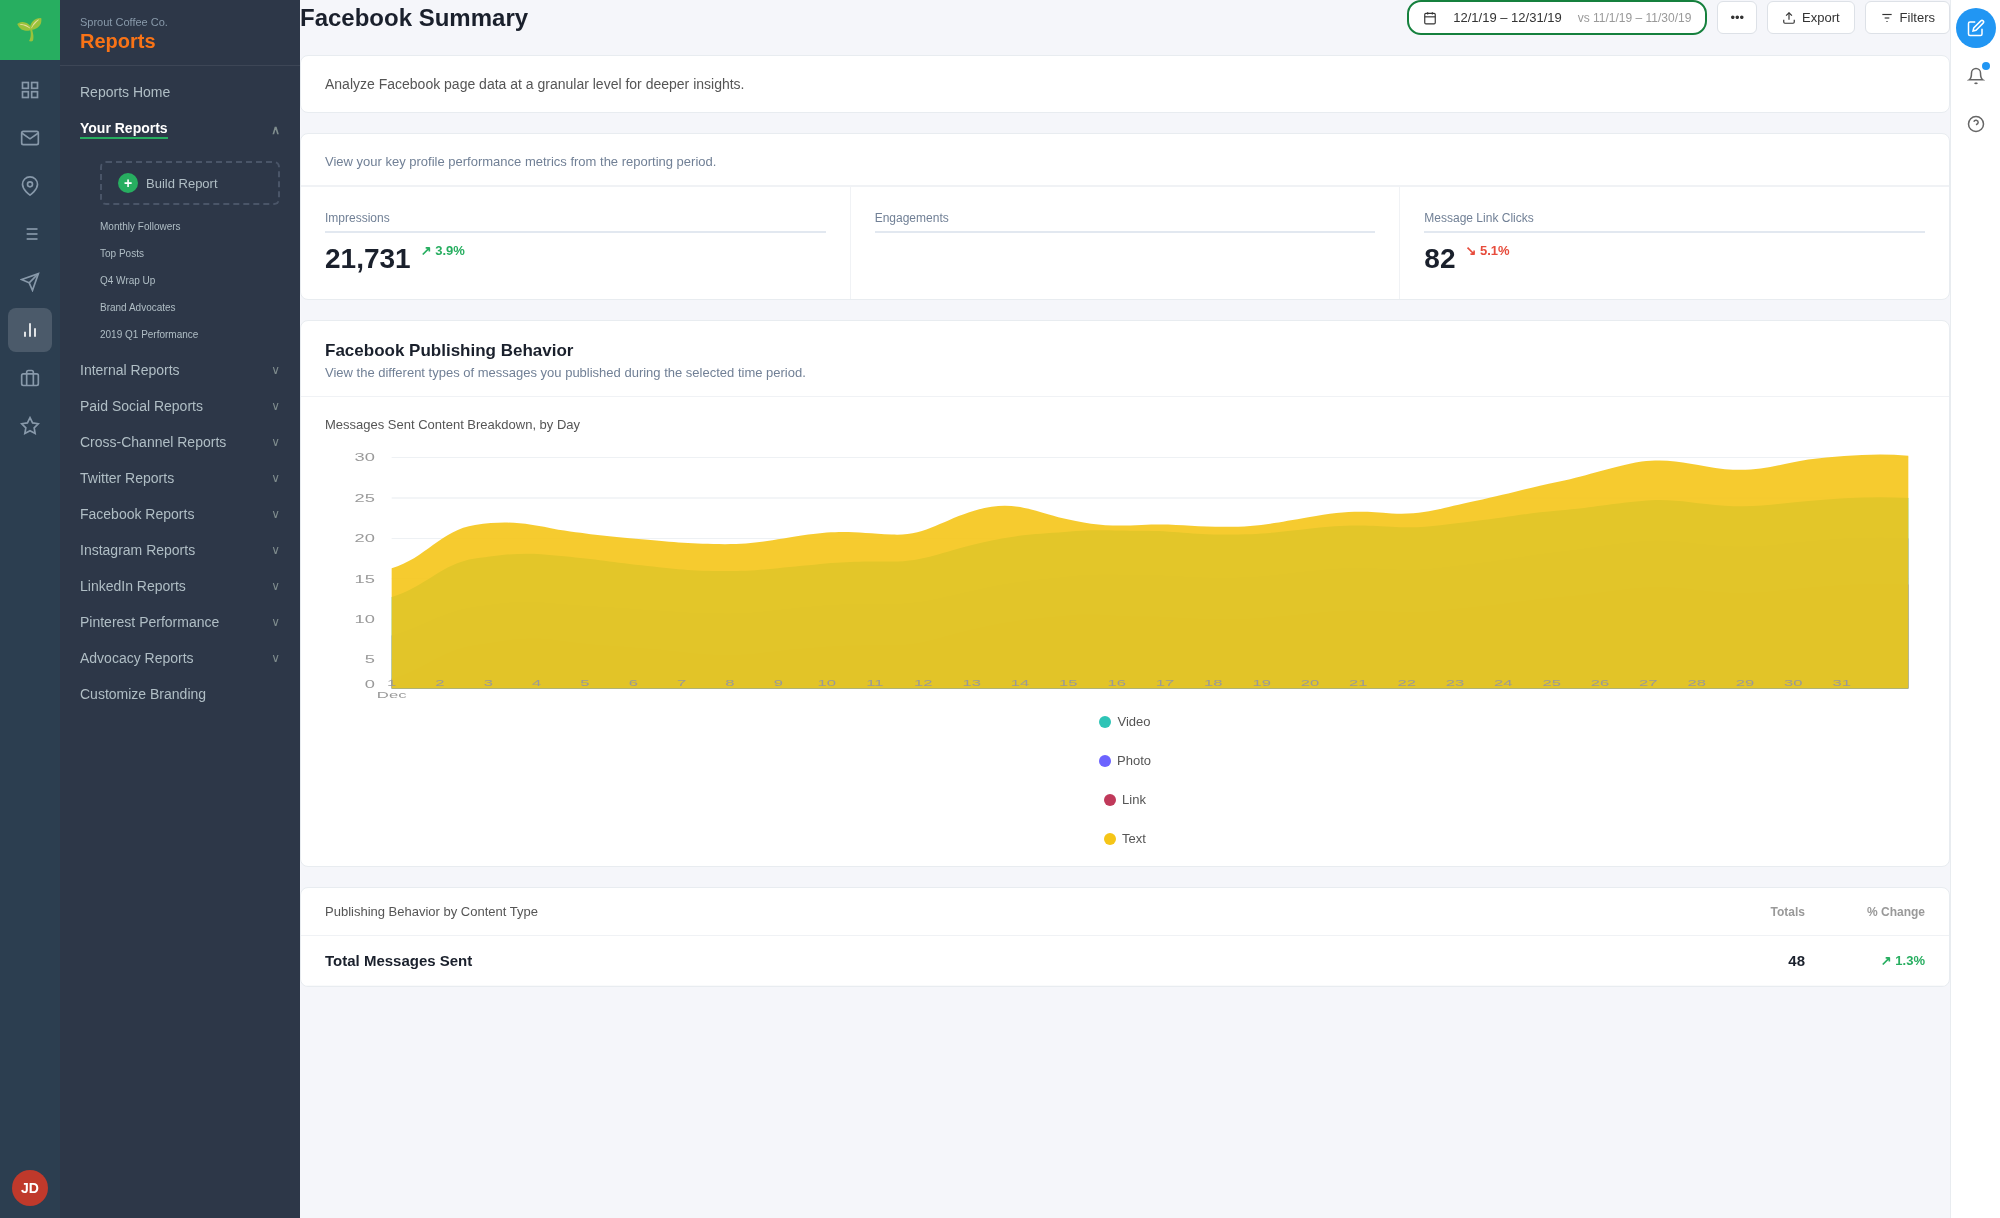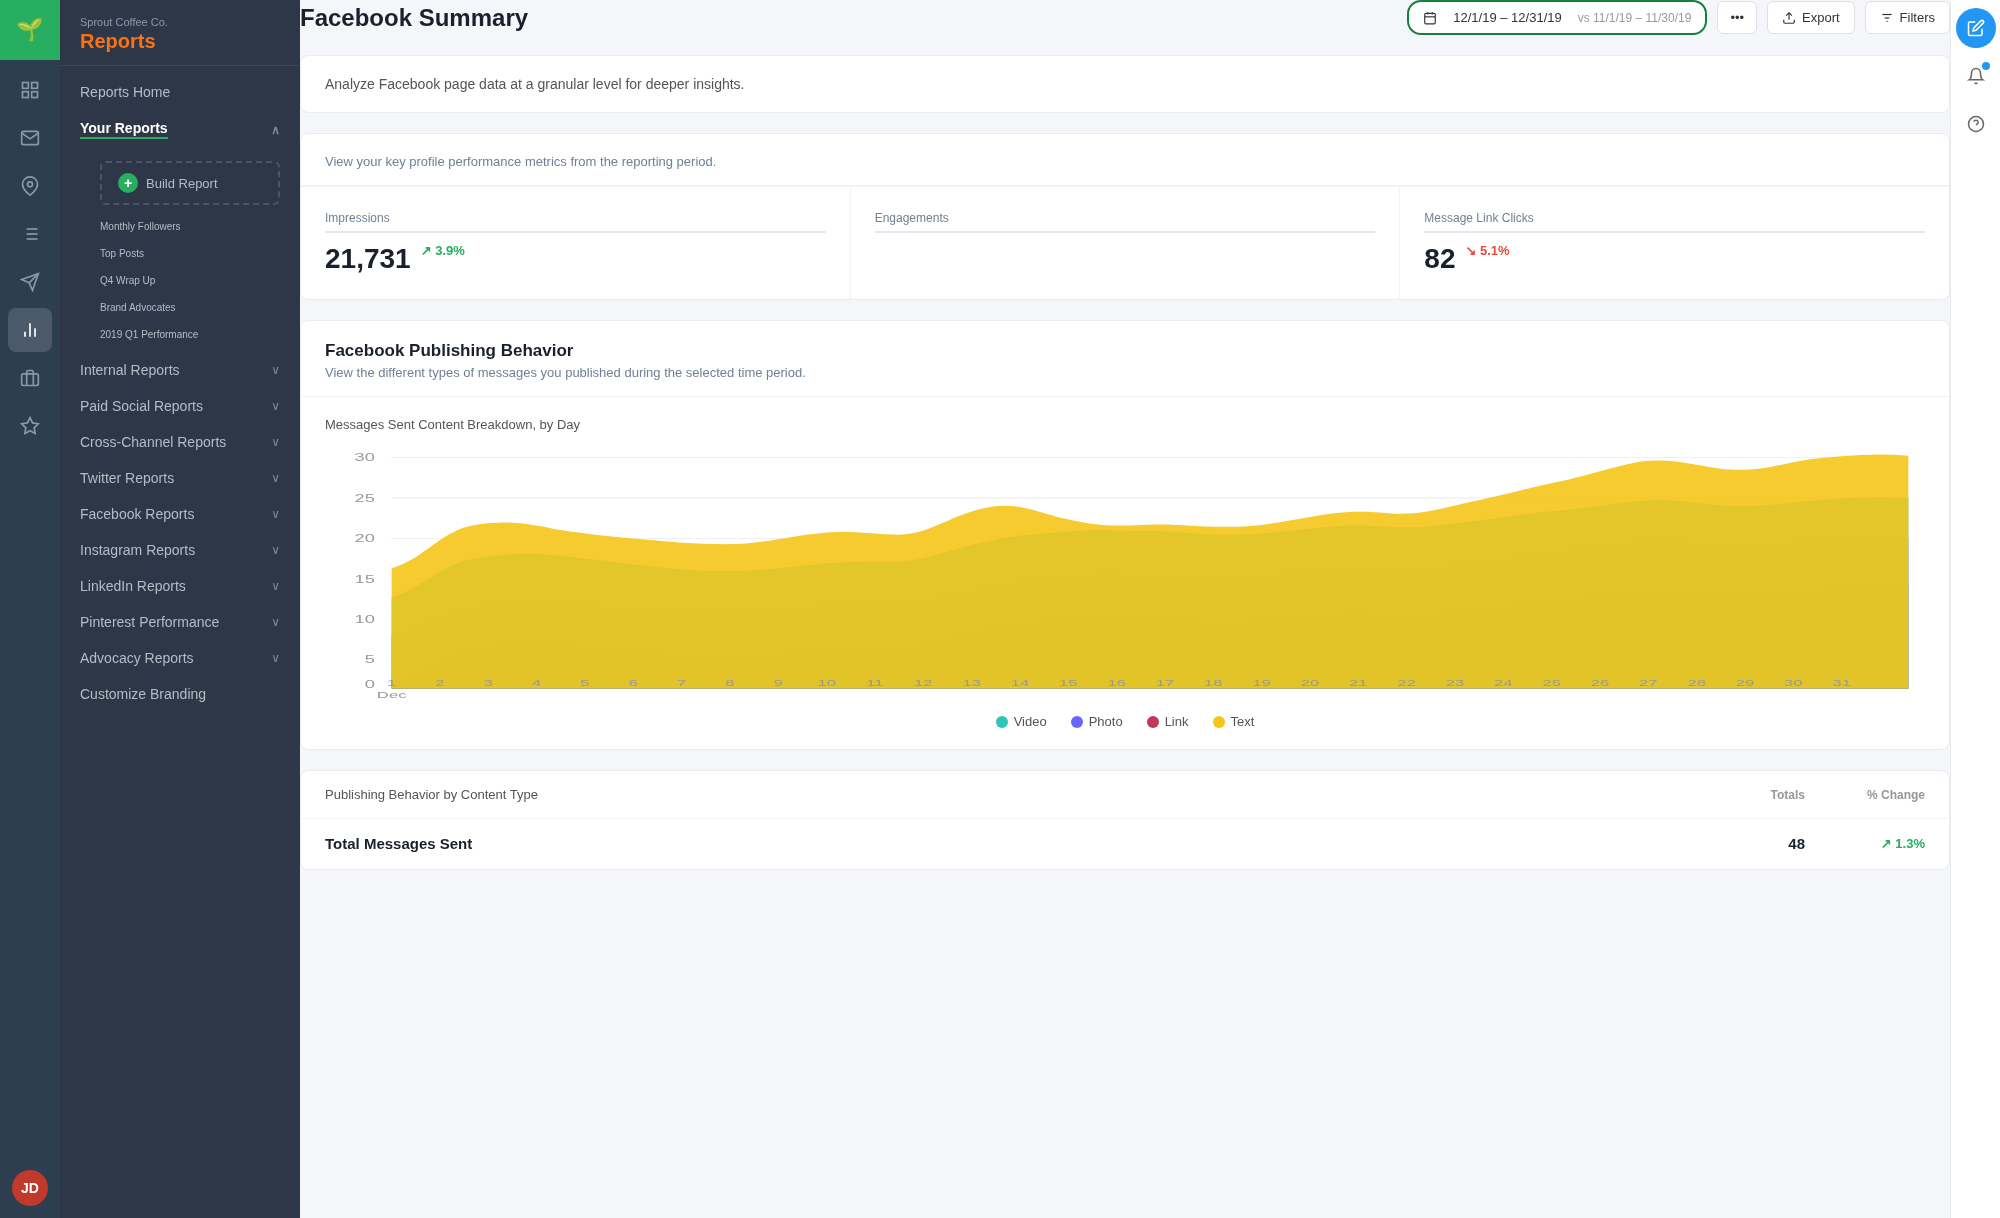--- a/index.html
+++ b/index.html
@@ -301,20 +301,21 @@
     .chart-section { padding: 20px 24px; }
     .chart-title { font-size: 13px; color: #555; margin-bottom: 16px; }
     .chart-container { position: relative; }
     .chart-svg { width: 100%; height: 250px; }
     .chart-legend {
       display: flex;
       align-items: center;
       justify-content: center;
       gap: 24px;
       margin-top: 12px;
+      flex-direction: column;
     }
     .legend-item {
       display: flex;
       align-items: center;
       gap: 6px;
       font-size: 13px;
       color: #555;
     }
     .legend-dot {
       width: 12px;

